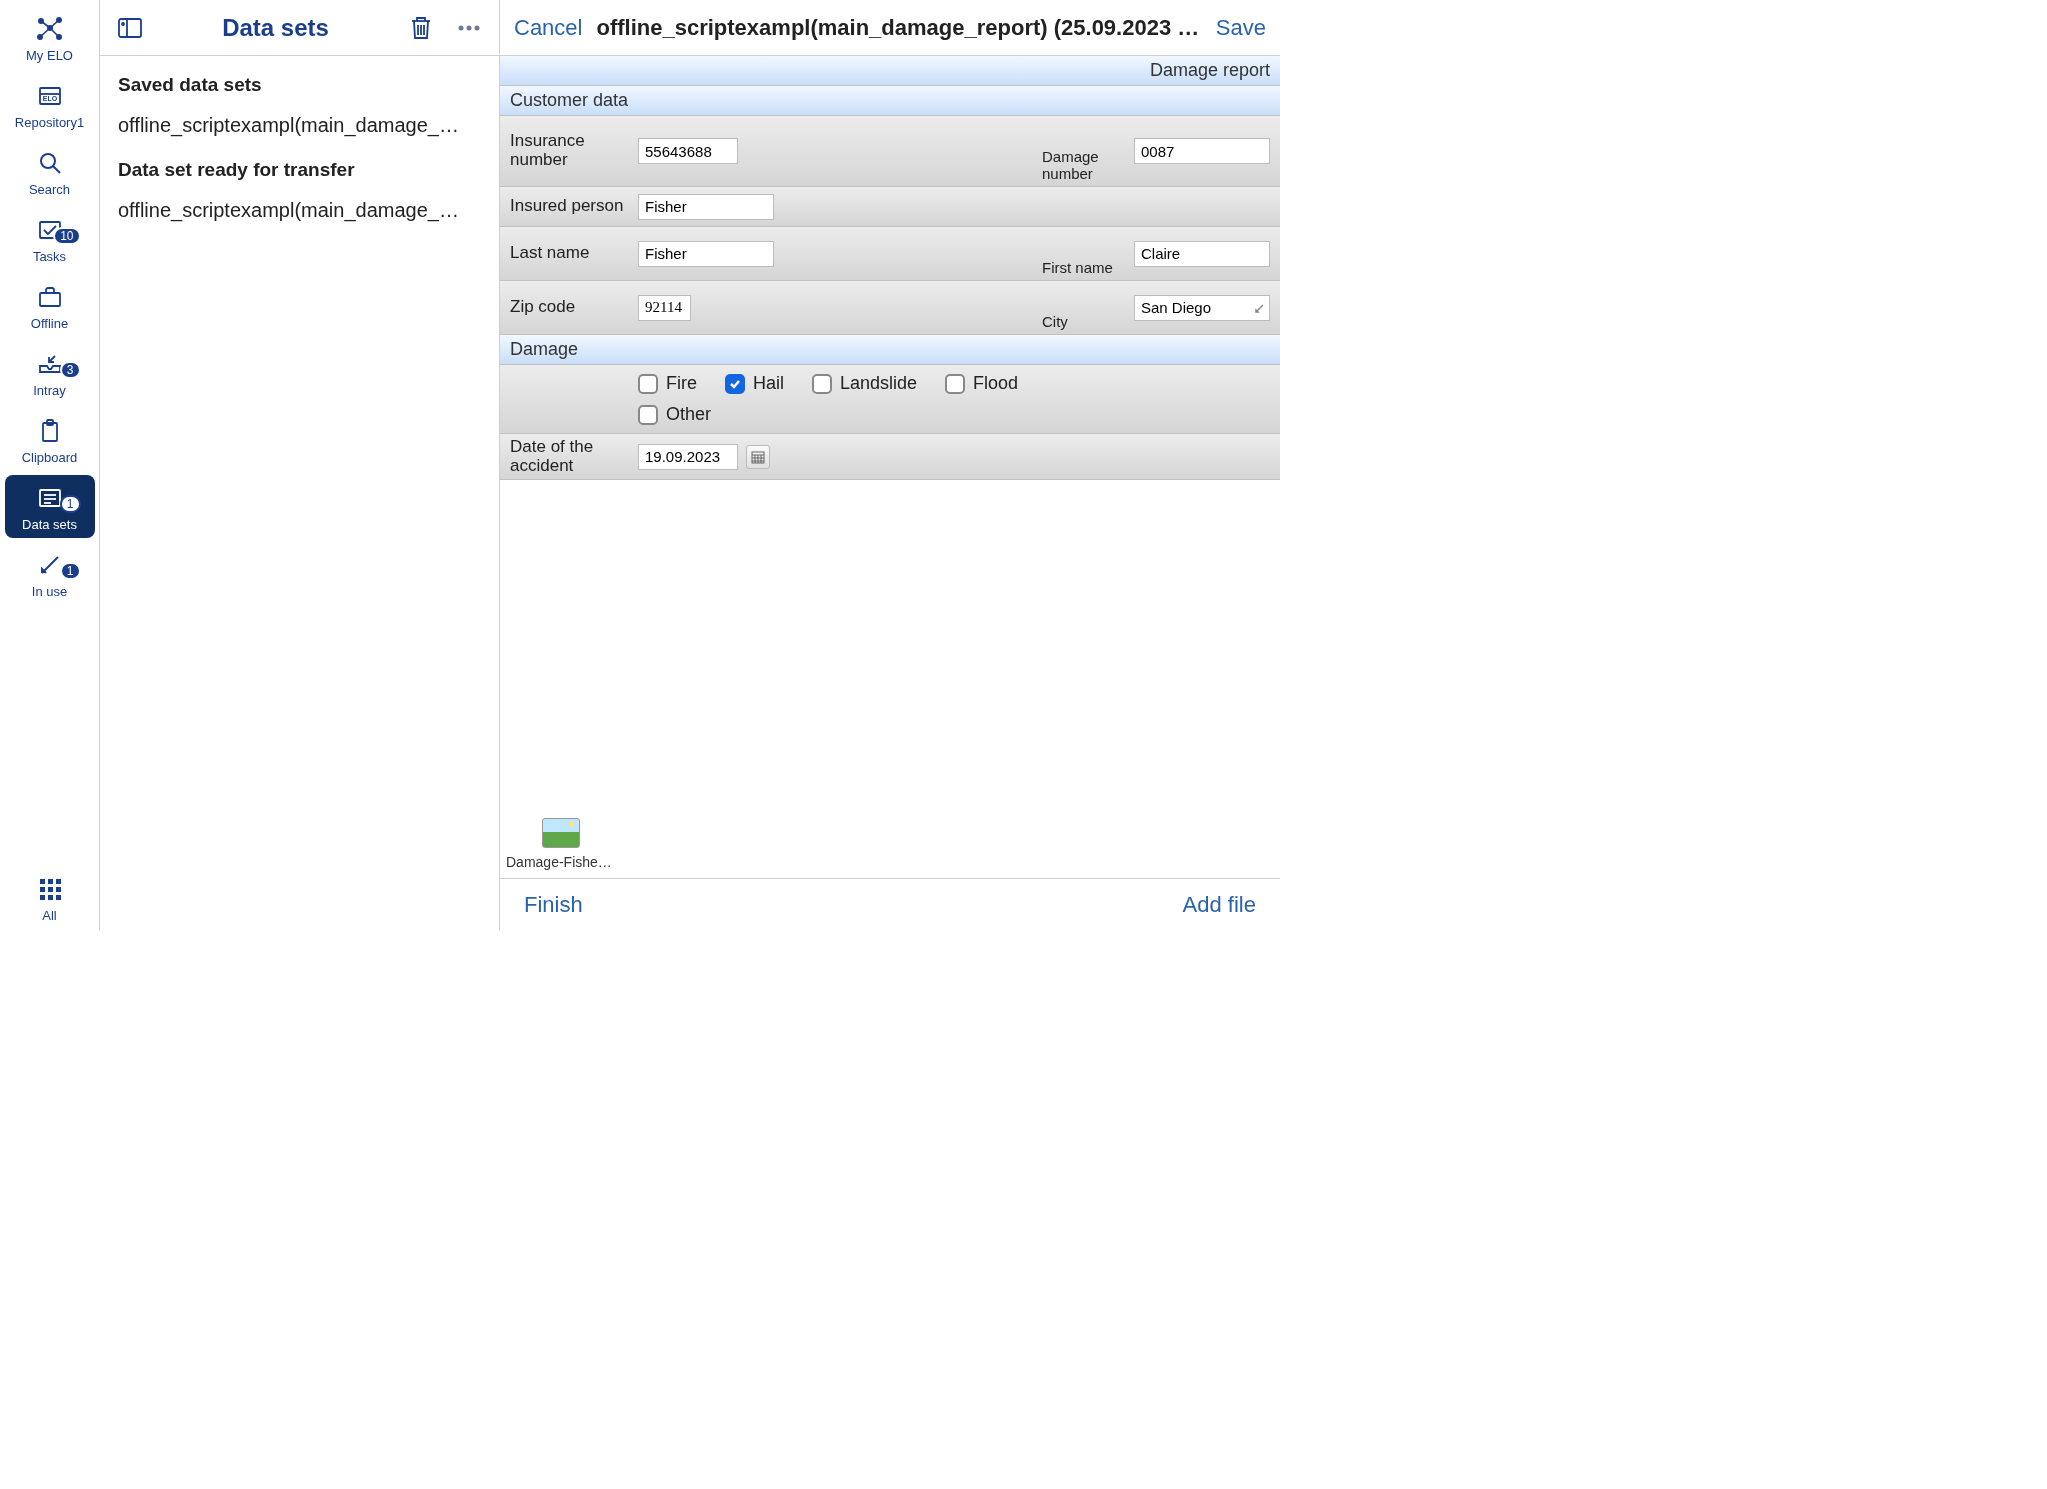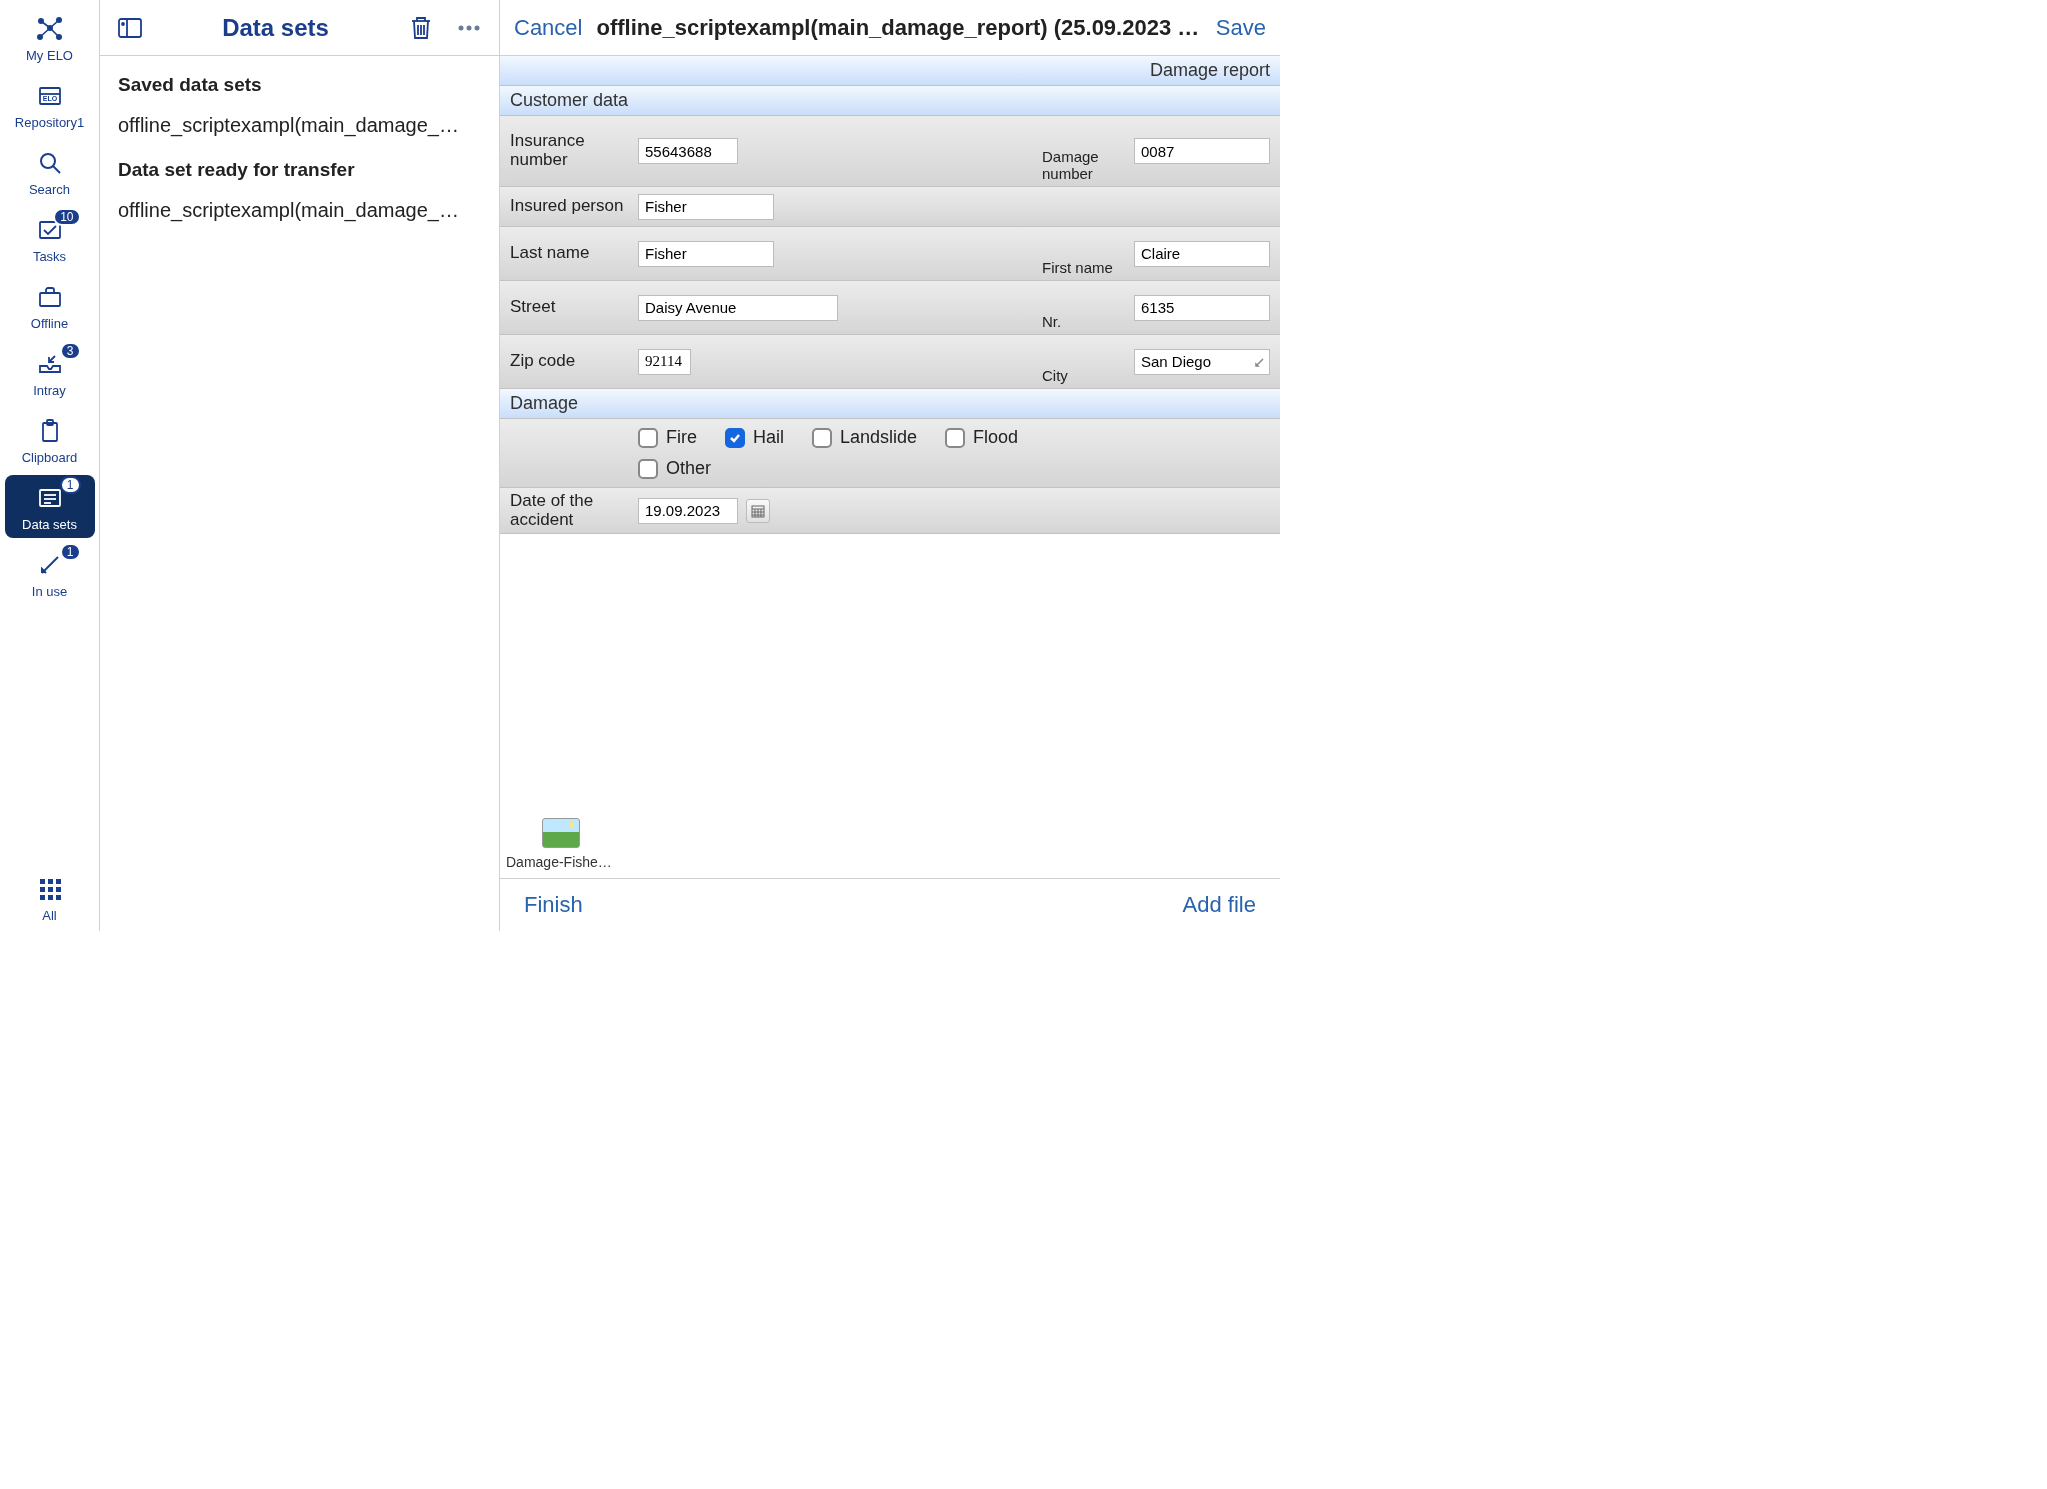--- a/index.html
+++ b/index.html
@@ -15,21 +15,21 @@
   * { box-sizing: border-box; }
   html,body { margin:0; padding:0; height:100%; font-family: -apple-system, "Segoe UI", Helvetica, Arial, sans-serif; font-size:18px; color:#222; }
   body { display:flex; width:1280px; height:931px; background:#fff; }
 
   
   .sidebar { width:100px; border-right:1px solid var(--divider); display:flex; flex-direction:column; align-items:center; padding-top:4px; background:#fff; }
   .side-item { width:90px; display:flex; flex-direction:column; align-items:center; justify-content:center; padding:8px 0 6px; margin:2px 0; border-radius:8px; cursor:pointer; position:relative; color:var(--brand); }
   .side-item.active { background:#0e2f5f; color:#fff; }
   .side-item .icon { width:34px; height:30px; display:flex; align-items:center; justify-content:center; color:inherit; }
   .side-item .label { font-size:13px; margin-top:4px; color:inherit; }
-  .side-item .badge { position:absolute; top:1px; right:14px; background:var(--brand); color:#fff; border-radius:10px; min-width:20px; height:18px; font-size:12px; display:flex; align-items:center; justify-content:center; padding:0 5px; border:2px solid #fff; }
+  .side-item .badge { position:absolute; top:20px; right:14px; background:var(--brand); color:#fff; border-radius:10px; min-width:20px; height:18px; font-size:12px; display:flex; align-items:center; justify-content:center; padding:0 5px; border:2px solid #fff; }
   .side-item.active .badge { background:#fff; color:var(--brand); border-color:var(--brand); }
   .side-spacer { flex:1; }
 
   
   .middle { width:400px; border-right:1px solid var(--divider); display:flex; flex-direction:column; }
   .mid-head { height:56px; display:flex; align-items:center; padding:0 14px; gap:16px; border-bottom:1px solid var(--divider); }
   .mid-title { flex:1; text-align:center; color:var(--brand); font-weight:600; font-size:24px; }
   .head-btn { color:var(--brand); cursor:pointer; width:32px; height:32px; display:flex; align-items:center; justify-content:center; }
   .mid-body { padding: 12px 18px; }
   .group-header { font-weight:700; font-size:19px; margin:6px 0 10px; }
@@ -270,28 +270,20 @@
 
       <div class="row">
         <div class="lbl">Last name</div>
         <div class="cell">
             <input class="fld md" value="Fisher" style="">
           </div>
         <div class="lbl2">First name</div>
         <input class="fld md" value="Claire" style="">
       </div>
 
-      <div class="row">
-        <div class="lbl">Street</div>
-        <div class="cell">
-            <input class="fld lg" value="Daisy Avenue" style="">
-          </div>
-        <div class="lbl2">Nr.</div>
-        <input class="fld md" value="6135" style="">
-      </div>
 
       <div class="row">
         <div class="lbl">Zip code</div>
         <div class="cell">
             <input class="fld w72" value="92114" style="">
           </div>
         <div class="lbl2">City</div>
         <span class="fld-wrap">
           <input class="fld md" style="padding-right: 22px;" value="San Diego">
           <span class="fld-edit-icon">

